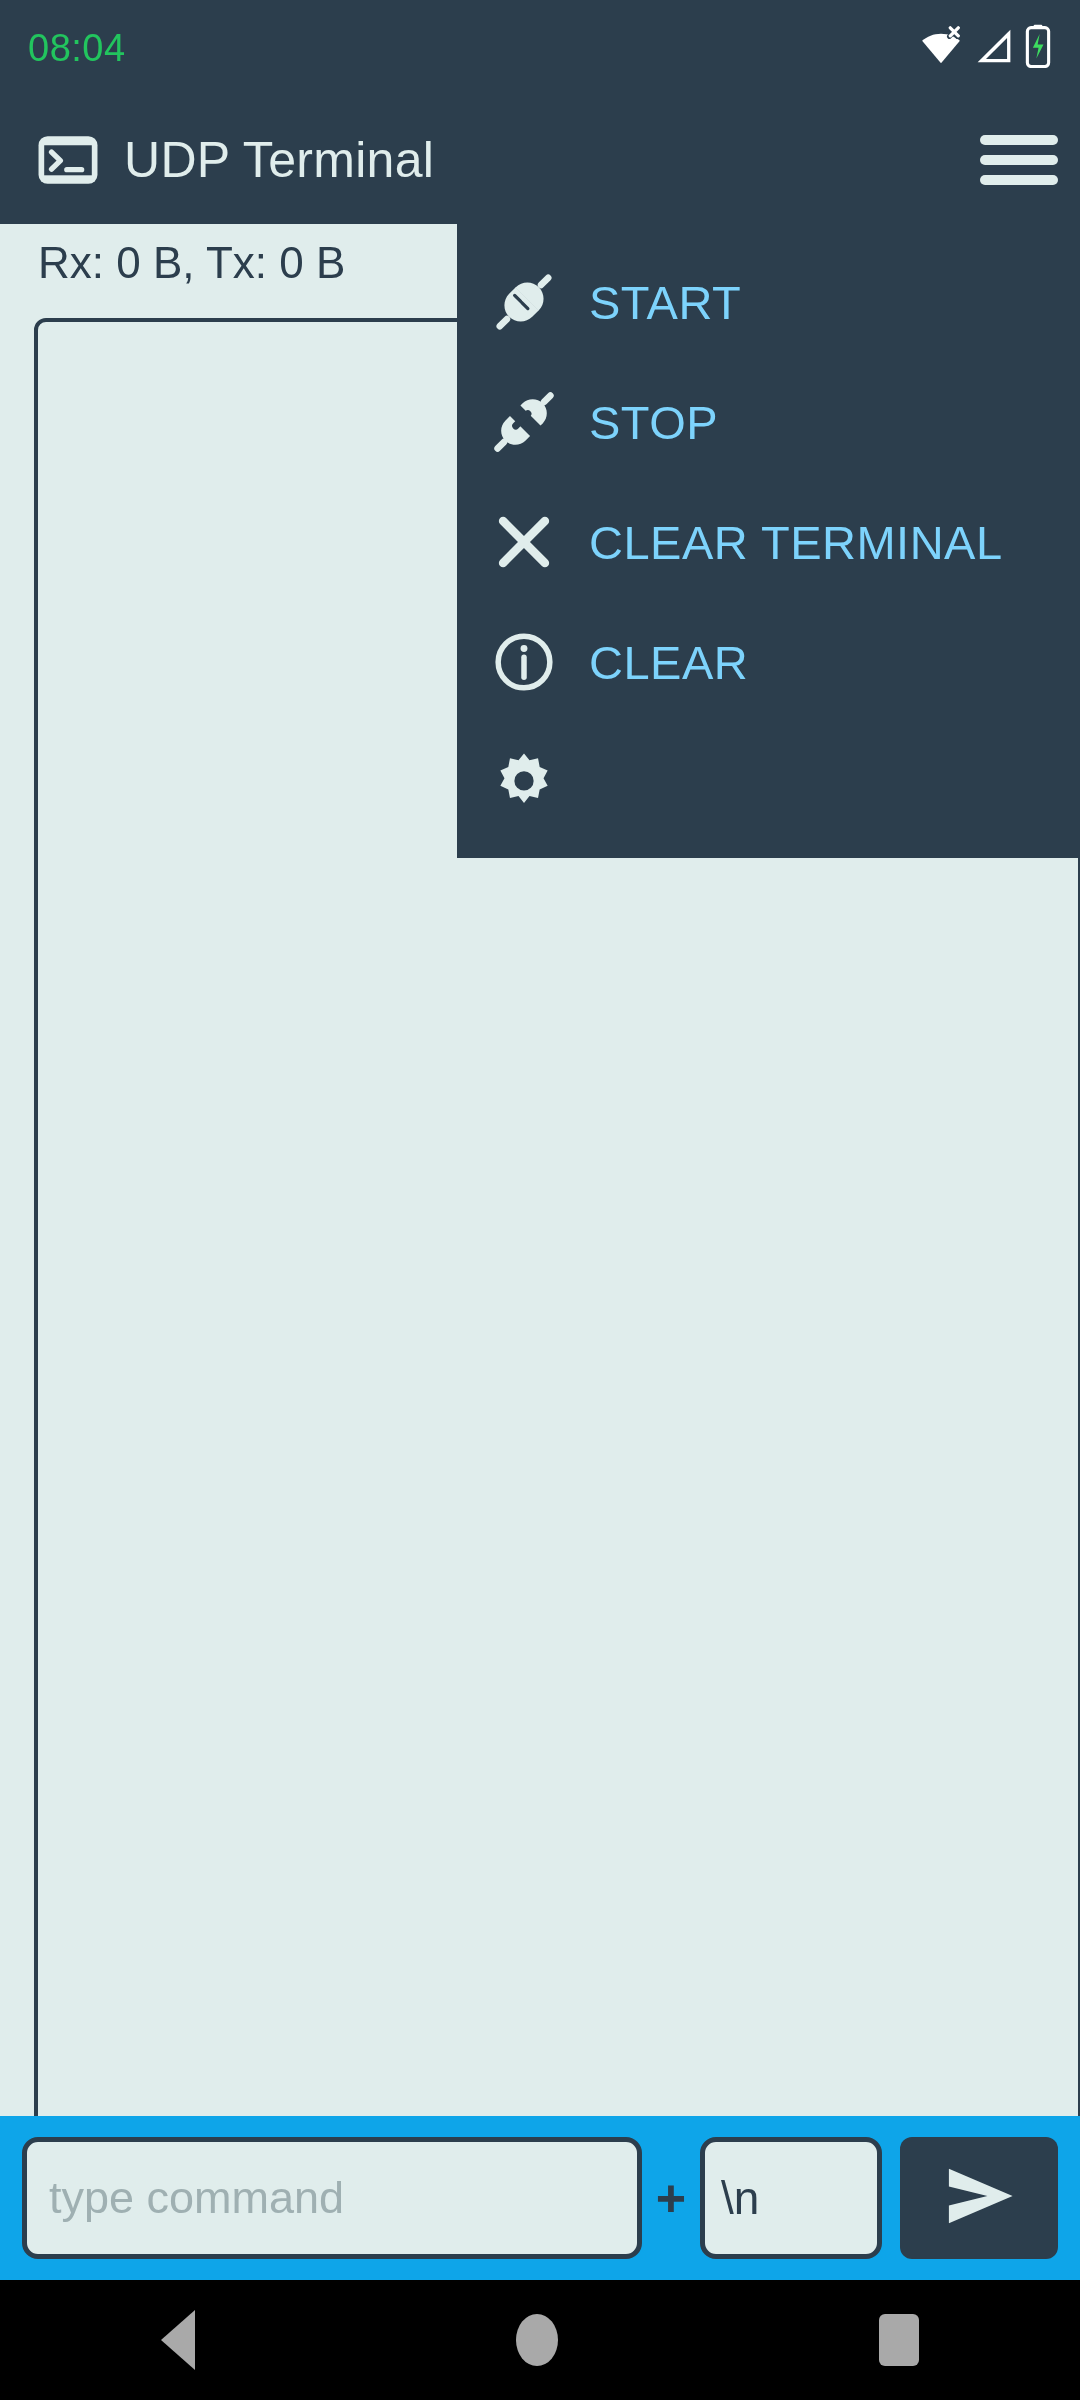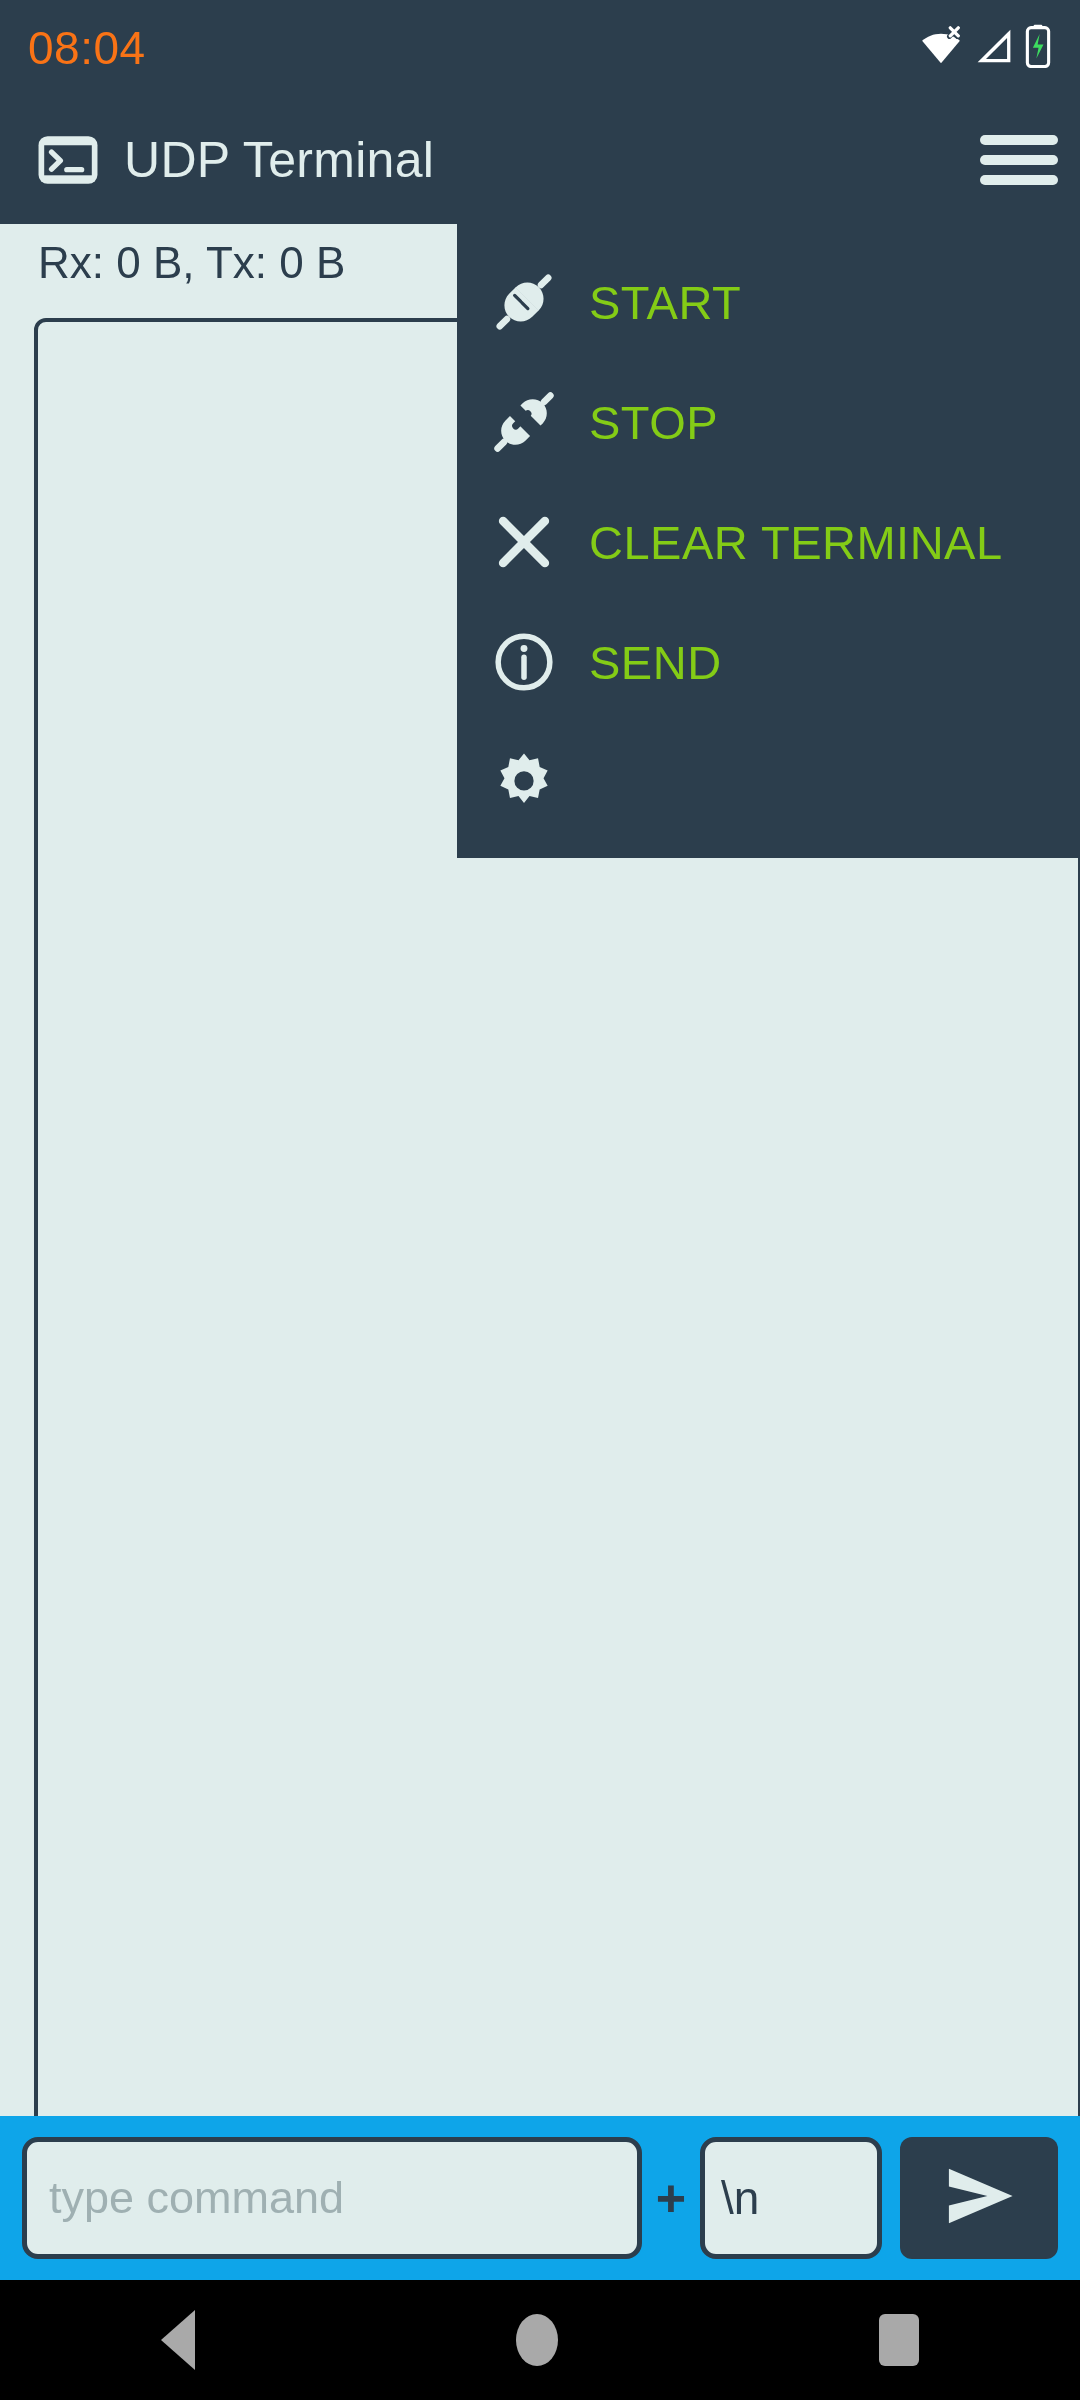--- a/index.html
+++ b/index.html
@@ -10,21 +10,21 @@
     overflow: hidden;
   }
   #screen { position: relative; width: 1080px; height: 2400px; background: #e0edec; }
 
   
   .statusbar {
     position: absolute; top: 0; left: 0; width: 1080px; height: 96px;
     background: #2c3e4d; display: flex; align-items: center;
     justify-content: space-between; padding: 0 28px;
   }
-  .status-time { color: #f97316; font-size: 46px; letter-spacing: .5px; }
+  .status-time { color: #22c55e; font-size: 38px; letter-spacing: .5px; }
   .status-icons { display: flex; align-items: center; gap: 10px; }
 
   
   .appbar {
     position: absolute; top: 96px; left: 0; width: 1080px; height: 128px;
     background: #2c3e4d; display: flex; align-items: center; padding: 0 34px;
   }
   .app-icon { width: 68px; height: 68px; flex: 0 0 auto; }
   .app-title {
     color: #e0edec; font-size: 50px; margin-left: 22px;
@@ -72,21 +72,21 @@
 
   
   .menu {
     position: absolute; left: 457px; top: 224px; width: 623px;
     background: #2c3e4d; padding: 18px 0 16px 0; z-index: 50;
   }
   .menu-item {
     display: flex; align-items: center; height: 120px; padding: 0 0 0 32px; cursor: pointer;
   }
   .menu-icon { width: 70px; height: 70px; flex: 0 0 auto; display: flex; align-items: center; justify-content: center; }
-  .menu-label { font-size: 47px; margin-left: 30px; color: #84cc16; white-space: nowrap; letter-spacing: .5px; }
+  .menu-label { font-size: 47px; margin-left: 30px; color: #7dd3fc; white-space: nowrap; letter-spacing: .5px; }
   .menu-item.disabled .menu-label { color: #6d7d8b; }
 
   
   .navbar {
     position: absolute; left: 0; bottom: 0; width: 1080px; height: 120px;
     background: #000000; display: flex; align-items: center; justify-content: space-around;
   }
   .nav-back { width: 0; height: 0; border-top: 30px solid transparent; border-bottom: 30px solid transparent; border-right: 34px solid #a9a9a9; }
   .nav-home { width: 42px; height: 52px; border-radius: 50%; background: #a9a9a9; }
   .nav-recent { width: 40px; height: 52px; border-radius: 6px; background: #a9a9a9; }
@@ -203,21 +203,21 @@
     </div>
 
     <div class="menu-item">
       <span class="menu-icon">
         <svg width="66" height="66" viewBox="0 0 24 24">
           <circle cx="12" cy="12" r="9.4" fill="none" stroke="#e0edec" stroke-width="2"></circle>
           <circle cx="12" cy="7.1" r="1.25" fill="#e0edec"></circle>
           <path d="M12 10.3v7.2" stroke="#e0edec" stroke-width="2" stroke-linecap="round"></path>
         </svg>
       </span>
-      <span class="menu-label">SEND</span>
+      <span class="menu-label">CLEAR</span>
     </div>
 
     <div class="menu-item">
       <span class="menu-icon">
         <svg width="66" height="66" viewBox="0 0 24 24">
           <path d="M12 1.6l2.0 2.5 3.1-0.7 0.6 3.1 2.9 1.3-1.5 2.8 1.5 2.8-2.9 1.3-0.6 3.1-3.1-0.7-2.0 2.5-2.0-2.5-3.1 0.7-0.6-3.1-2.9-1.3 1.5-2.8L3.4 7.8l2.9-1.3 0.6-3.1 3.1 0.7z" fill="#e0edec"></path>
           <circle cx="12" cy="11.6" r="3.5" fill="#2c3e4d"></circle>
         </svg>
       </span>
     </div>

